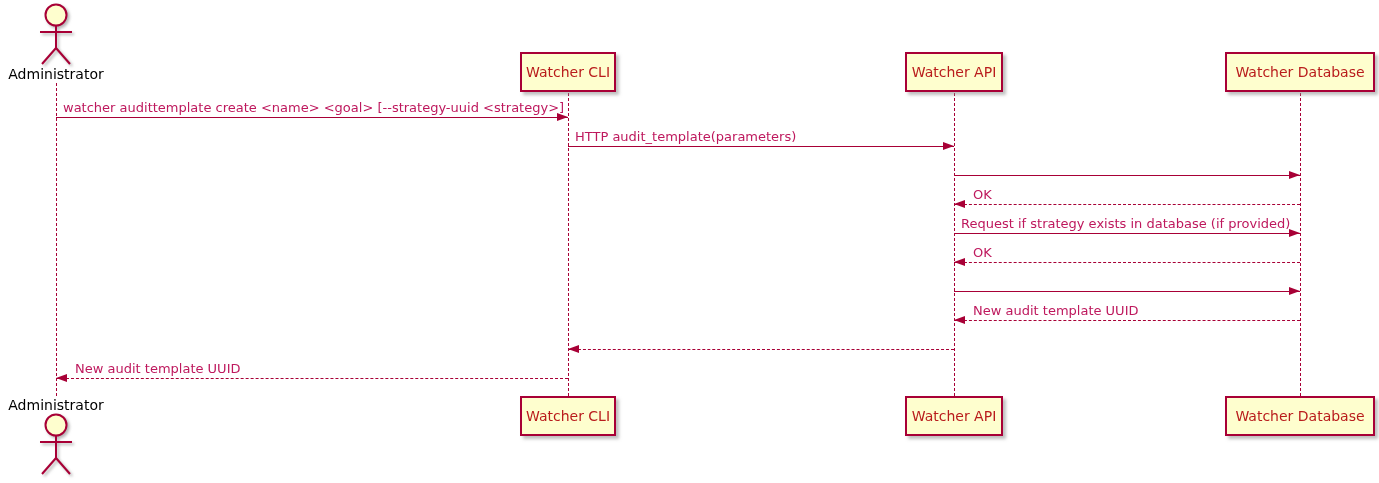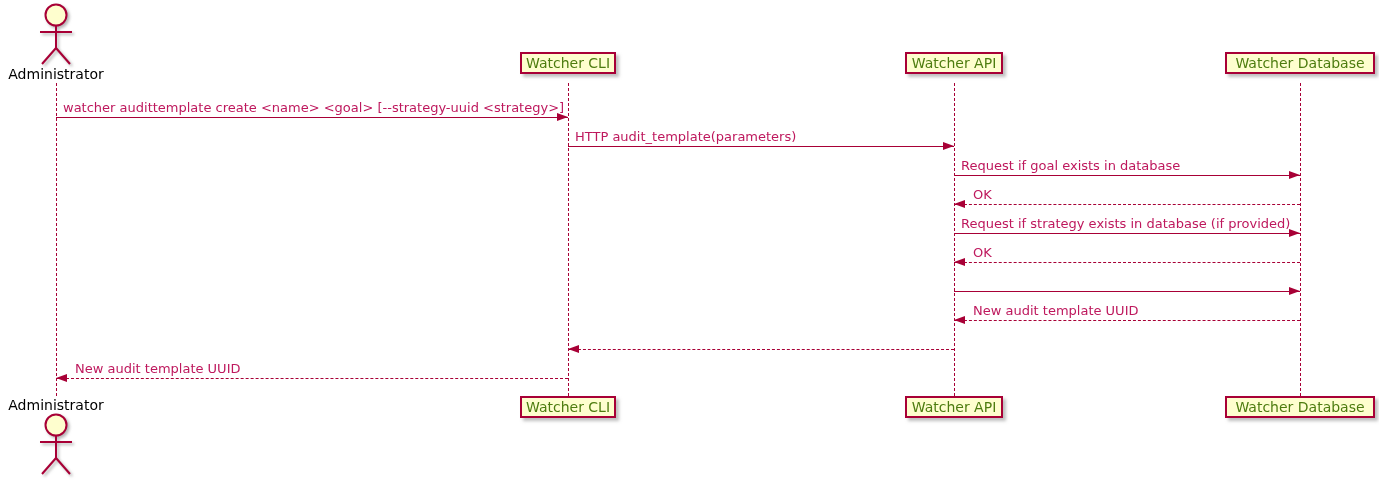--- a/index.html
+++ b/index.html
@@ -12,28 +12,28 @@
     background: #ffffff;
     overflow: hidden;
   }
   .lifeline {
     position: absolute;
     width: 0;
     border-left: 1px dashed var(--accent, #A80036);
   }
   .pbox {
     position: absolute;
-    height: 22px;
+    height: 40px;
     background: var(--fill, #FEFECE);
     border: 2px solid var(--accent, #A80036);
     display: flex;
     align-items: center;
     justify-content: center;
     font-size: 14px;
-    color: #4d7c0f;
+    color: #b91c1c;
     white-space: nowrap;
     box-shadow: 3px 3px 3px rgba(140,140,140,0.55);
   }
   .msg-line {
     position: absolute;
     height: 0;
     border-top: 1px solid var(--accent, #A80036);
   }
   .msg-line.dashed { border-top-style: dashed; }
   .msg-label {
@@ -109,21 +109,20 @@
       <span>Watcher Database</span>
     </div>
     <div class="msg-line" style="left: 56px; top: 117px; width: 512px;"></div>
     <div class="arrowhead right" style="left: 557px; top: 113px;"></div>
     <div class="msg-label" style="left: 63px; top: 100px;">watcher audittemplate create &lt;name&gt; &lt;goal&gt; [--strategy-uuid &lt;strategy&gt;]</div>
     <div class="msg-line" style="left: 568px; top: 146px; width: 386px;"></div>
     <div class="arrowhead right" style="left: 943px; top: 142px;"></div>
     <div class="msg-label" style="left: 575px; top: 129px;">HTTP audit_template(parameters)</div>
     <div class="msg-line" style="left: 954px; top: 175px; width: 346px;"></div>
     <div class="arrowhead right" style="left: 1289px; top: 171px;"></div>
-    <div class="msg-label" style="left: 961px; top: 158px;">Request if goal exists in database</div>
     <div class="msg-line dashed" style="left: 954px; top: 204px; width: 346px;"></div>
     <div class="arrowhead left" style="left: 954px; top: 200px;"></div>
     <div class="msg-label" style="left: 973px; top: 187px;">OK</div>
     <div class="msg-line" style="left: 954px; top: 233px; width: 346px;"></div>
     <div class="arrowhead right" style="left: 1289px; top: 229px;"></div>
     <div class="msg-label" style="left: 961px; top: 216px;">Request if strategy exists in database (if provided)</div>
     <div class="msg-line dashed" style="left: 954px; top: 262px; width: 346px;"></div>
     <div class="arrowhead left" style="left: 954px; top: 258px;"></div>
     <div class="msg-label" style="left: 973px; top: 245px;">OK</div>
     <div class="msg-line" style="left: 954px; top: 291px; width: 346px;"></div>

